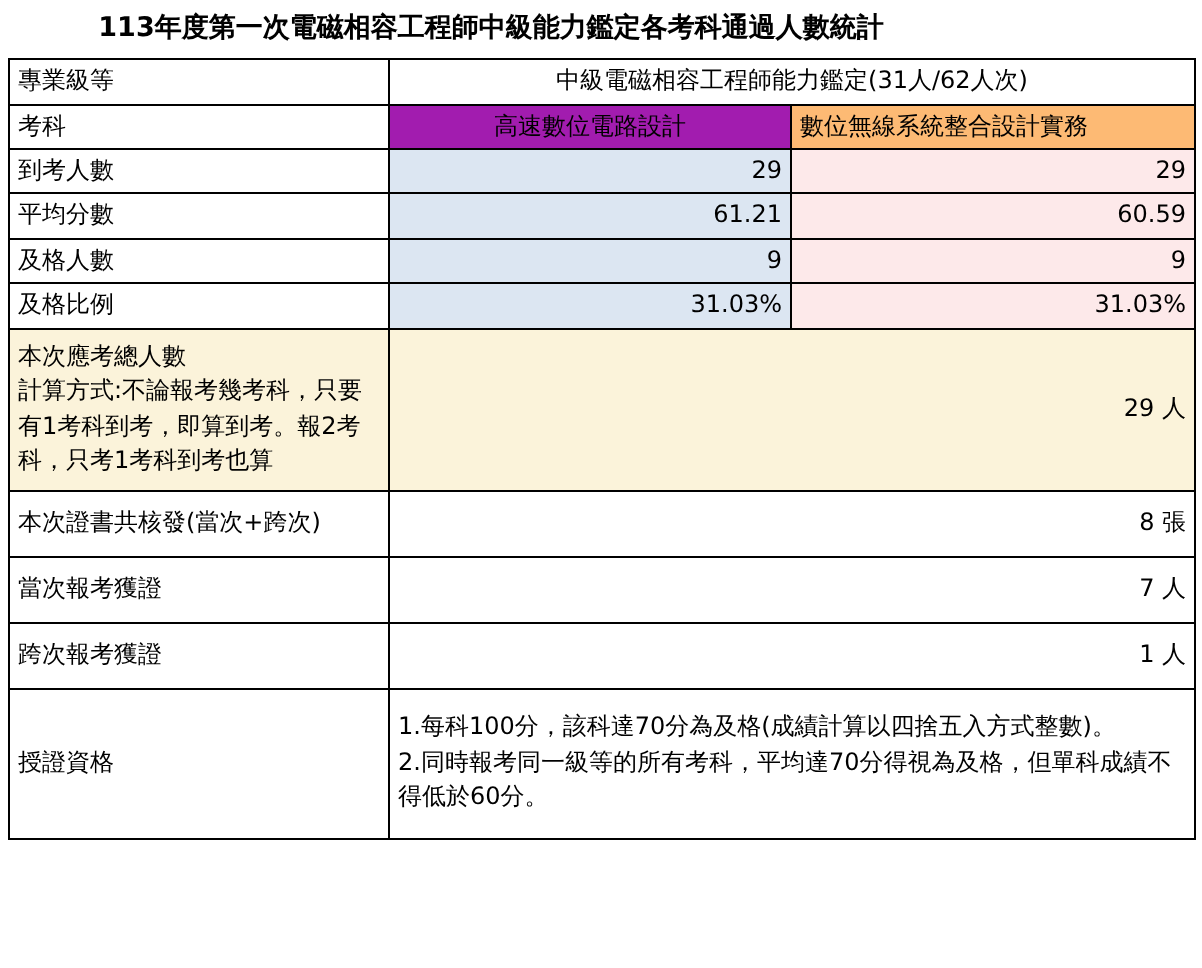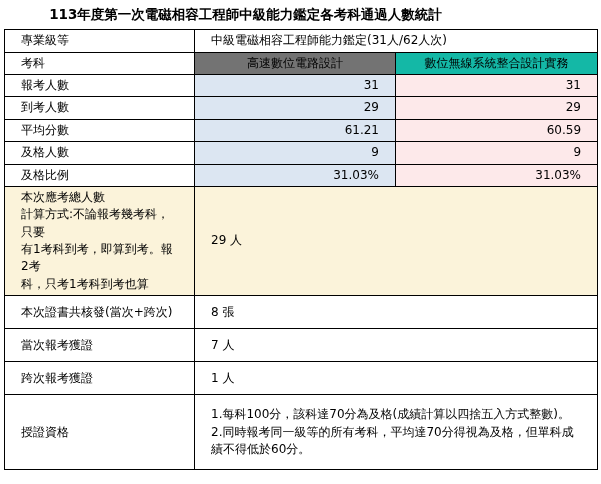--- a/index.html
+++ b/index.html
@@ -31,62 +31,61 @@
   }
   table.main {
     border-collapse: collapse;
     table-layout: fixed;
     width: 593px;
     margin: 0 4px;
     font-size: 12px;
   }
   table.main td {
     border: 1px solid #000000;
-    padding: 2px 16px;
+    padding: 2px 4px;
     vertical-align: middle;
     line-height: 1.45;
     word-break: break-word;
   }
   .c-label {
     width: 190px;
     text-align: left;
   }
   .c-num {
     text-align: right;
   }
   .c-head-center {
-    text-align: left;
+    text-align: center;
   }
   .hdr-blue {
-    background: #737373;
+    background: #a21caf;
     text-align: center;
     font-weight: normal;
   }
   .hdr-pink {
-    background: #14b8a6;
-    text-align: center;
+    background: #fdba74;
     font-weight: normal;
   }
   .fill-blue {
     background: #dce6f2;
   }
   .fill-pink {
     background: #fde9ea;
   }
   .fill-cream {
     background: #fbf3da;
   }
   .plain {
     background: #ffffff;
   }
   .tall-note {
     line-height: 1.5;
   }
   .cell-center-mid {
-    text-align: left;
+    text-align: right;
     vertical-align: middle;
   }
   .qual-text {
     text-align: left;
     line-height: 1.55;
     padding: 4px 6px;
   }
   .qual-text p {
     margin: 0;
   }
@@ -108,25 +107,20 @@
       <tr>
         <td class="c-label plain">專業級等</td>
         <td class="c-head-center plain" colspan="2">中級電磁相容工程師能力鑑定(31人/62人次)</td>
       </tr>
       <tr>
         <td class="c-label plain">考科</td>
         <td class="hdr-blue">高速數位電路設計</td>
         <td class="hdr-pink">數位無線系統整合設計實務</td>
       </tr>
 
-      <tr>
-        <td class="c-label plain">報考人數</td>
-        <td class="c-num fill-blue">31</td>
-        <td class="c-num fill-pink">31</td>
-      </tr>
       <tr>
         <td class="c-label plain">到考人數</td>
         <td class="c-num fill-blue">29</td>
         <td class="c-num fill-pink">29</td>
       </tr>
       <tr>
         <td class="c-label plain">平均分數</td>
         <td class="c-num fill-blue">61.21</td>
         <td class="c-num fill-pink">60.59</td>
       </tr>

